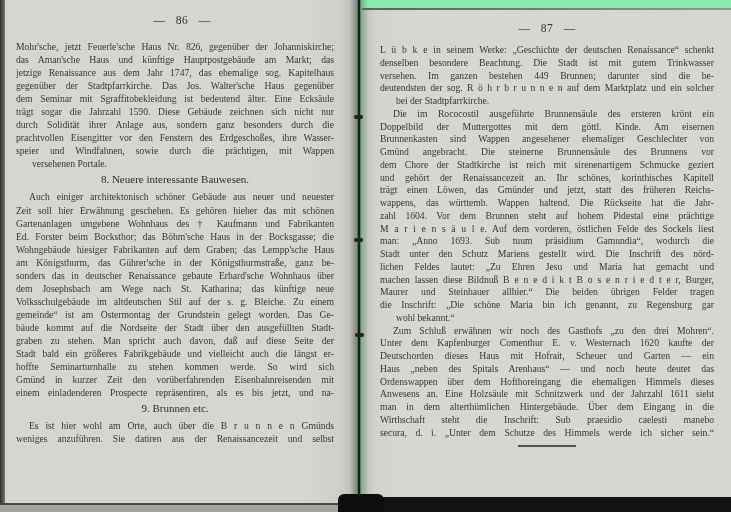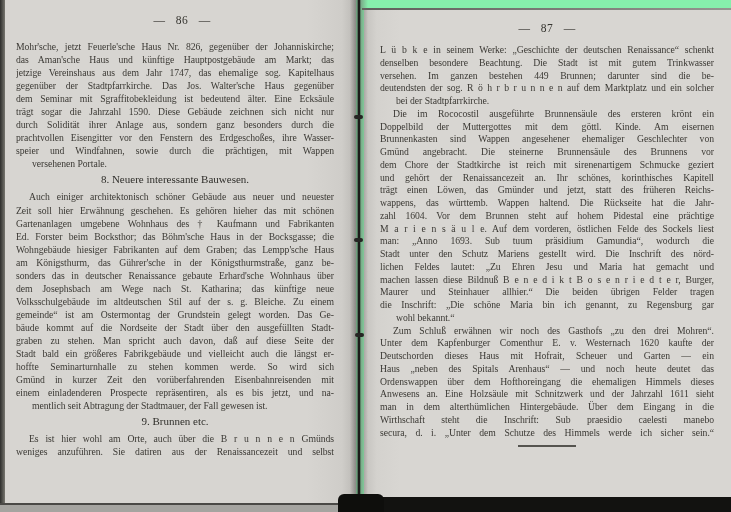--- a/index.html
+++ b/index.html
@@ -100,21 +100,21 @@
   <div class="binding-mark" style="left:354px; top:238px;"></div>
   <div class="binding-mark" style="left:355px; top:333px;"></div>
 
   <div class="page-header header-86">— 86 —</div>
   <div class="page-header header-87">— 87 —</div>
 
   <div class="content content-86">
       <div class="para">
         <div class="line">Mohr'sche, jetzt Feuerle'sche Haus Nr. 826, gegenüber der Johanniskirche;</div>
         <div class="line">das Aman'sche Haus und künftige Hauptpostgebäude am Markt; das</div>
-        <div class="line">jetzige Vereinshaus aus dem Jahr 1747, das ehemalige sog. Kapitelhaus</div>
+        <div class="line">jetzige Renaissance aus dem Jahr 1747, das ehemalige sog. Kapitelhaus</div>
         <div class="line">gegenüber der Stadtpfarrkirche. Das Jos. Walter'sche Haus gegenüber</div>
         <div class="line">dem Seminar mit Sgraffitobekleidung ist bedeutend älter. Eine Ecksäule</div>
         <div class="line">trägt sogar die Jahrzahl 1590. Diese Gebäude zeichnen sich nicht nur</div>
         <div class="line">durch Solidität ihrer Anlage aus, sondern ganz besonders durch die</div>
         <div class="line">prachtvollen Eisengitter vor den Fenstern des Erdgeschoßes, ihre Wasser-</div>
         <div class="line">speier und Windfahnen, sowie durch die prächtigen, mit Wappen</div>
         <div class="line no-just">versehenen Portale.</div>
       </div>
       <div class="heading">8. Neuere interessante Bauwesen.</div>
       <div class="para">
@@ -127,21 +127,20 @@
         <div class="line">sonders das in deutscher Renaissance gebaute Erhard'sche Wohnhaus über</div>
         <div class="line">dem Josephsbach am Wege nach St. Katharina; das künftige neue</div>
         <div class="line">Volksschulgebäude im altdeutschen Stil auf der s. g. Bleiche. Zu einem</div>
         <div class="line">gemeinde“ ist am Ostermontag der Grundstein gelegt worden. Das Ge-</div>
         <div class="line">bäude kommt auf die Nordseite der Stadt über den ausgefüllten Stadt-</div>
         <div class="line">graben zu stehen. Man spricht auch davon, daß auf diese Seite der</div>
         <div class="line">Stadt bald ein größeres Fabrikgebäude und vielleicht auch die längst er-</div>
         <div class="line">hoffte Seminarturnhalle zu stehen kommen werde. So wird sich</div>
         <div class="line">Gmünd in kurzer Zeit den vorüberfahrenden Eisenbahnreisenden mit</div>
         <div class="line">einem einladenderen Prospecte repräsentiren, als es bis jetzt, und na-</div>
-        <div class="line no-just">mentlich seit Abtragung der Stadtmauer, der Fall gewesen ist.</div>
       </div>
       <div class="heading">9. Brunnen etc.</div>
       <div class="para">
         <div class="line indent">Es ist hier wohl am Orte, auch über die B r u n n e n Gmünds</div>
         <div class="line">weniges anzuführen. Sie datiren aus der Renaissancezeit und selbst</div>
       </div>
     </div>
   <div class="content content-87">
       <div class="para">
         <div class="line">L ü b k e in seinem Werke: „Geschichte der deutschen Renaissance“ schenkt</div>

